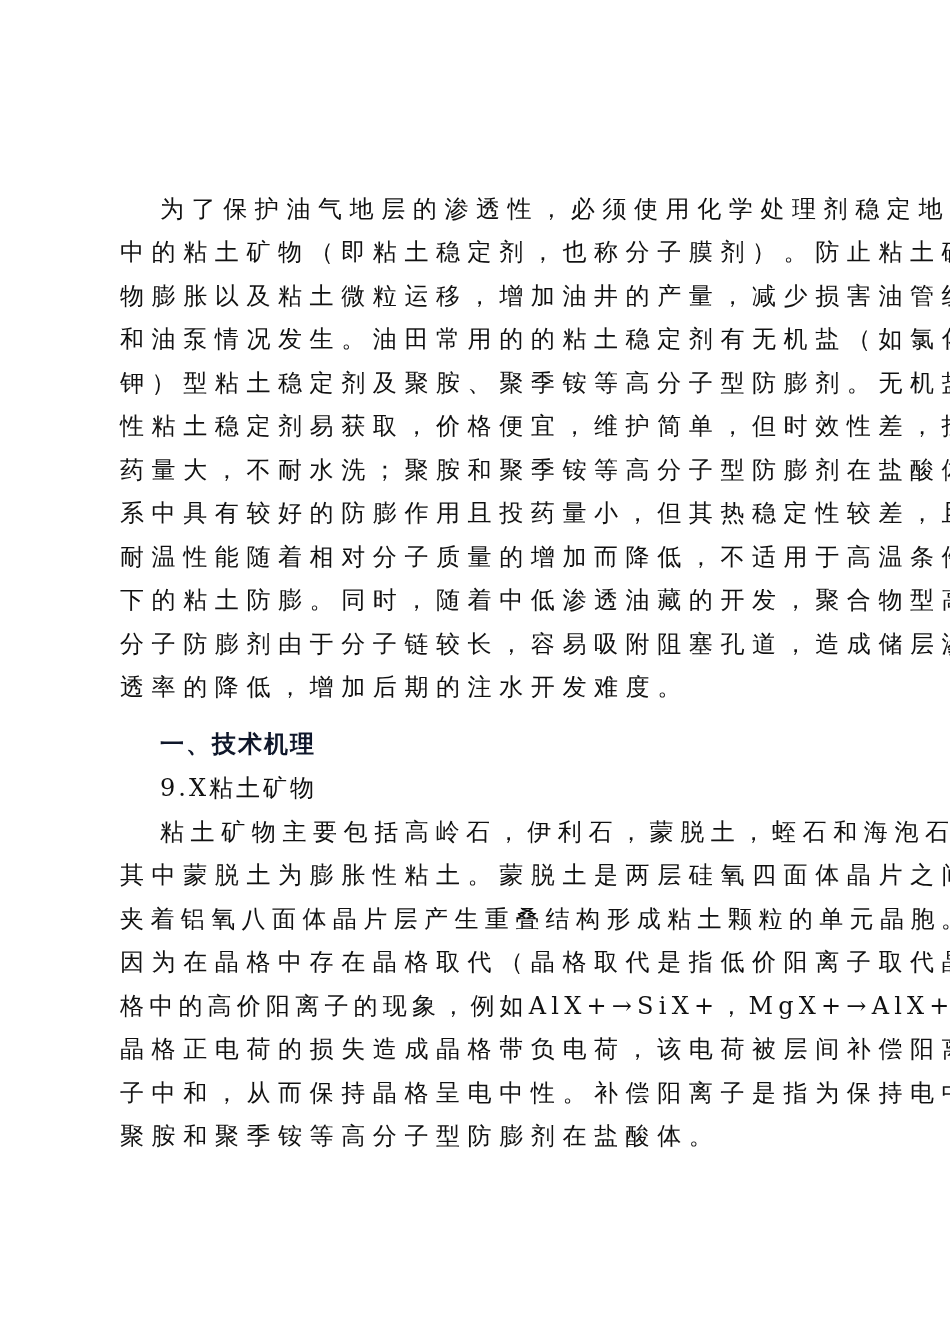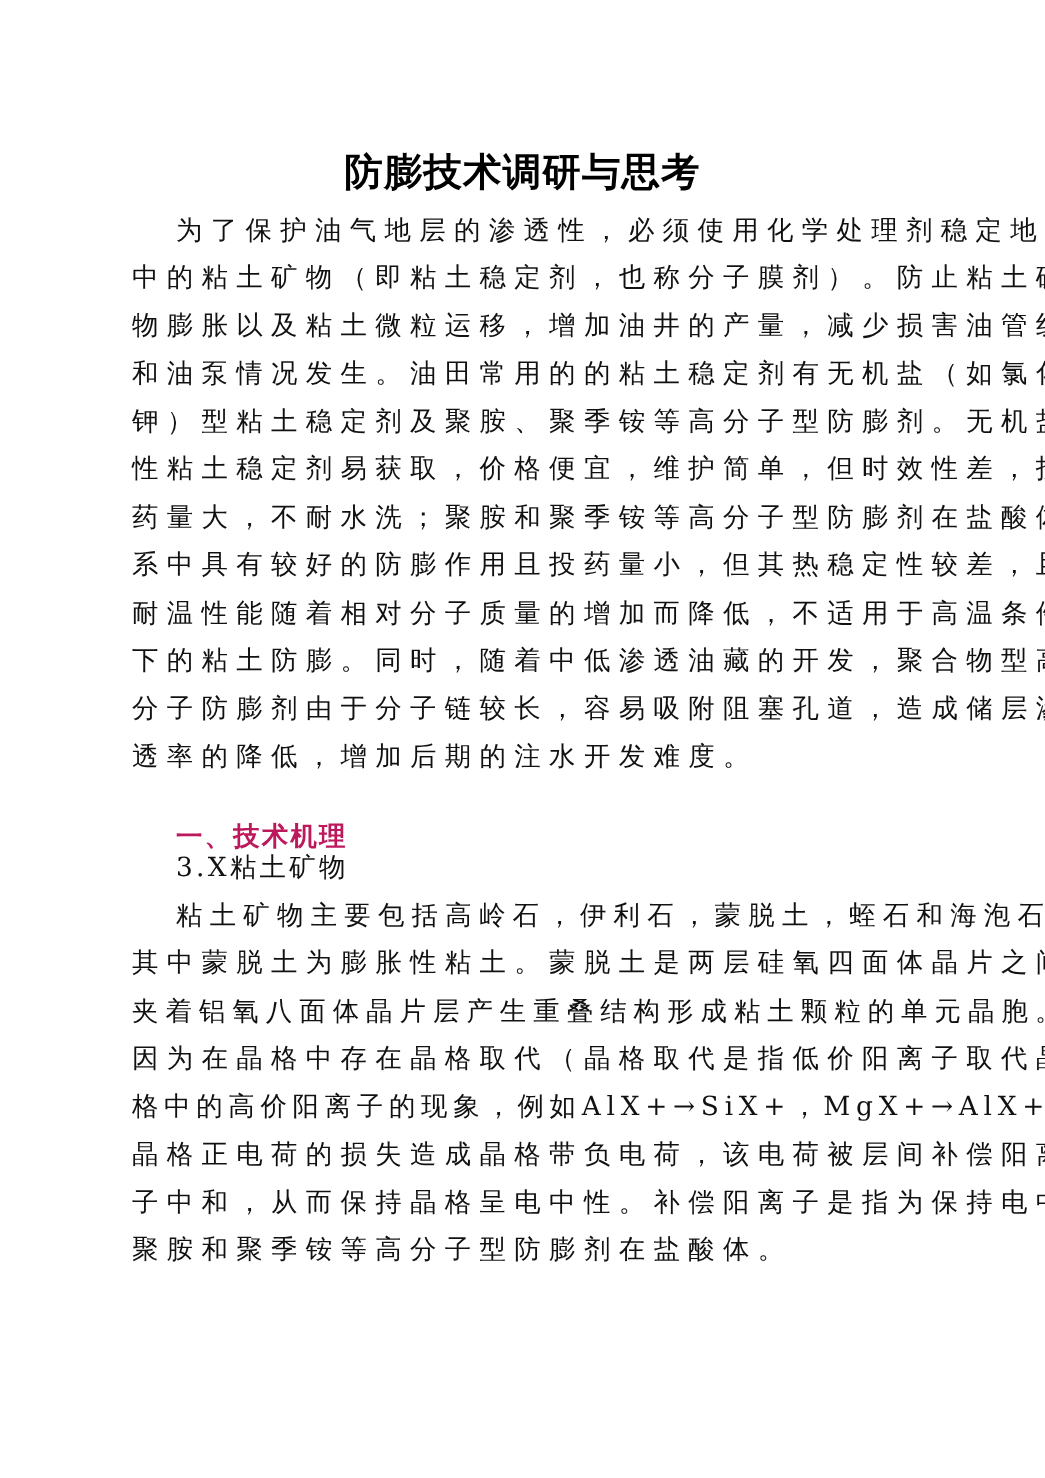--- a/index.html
+++ b/index.html
@@ -47,58 +47,56 @@
     .indent { left: 160px; }
     .heading {
       position: absolute;
       left: 160px;
       white-space: nowrap;
       font-family: "DejaVu Sans", "Liberation Sans", sans-serif;
       font-weight: bold;
       font-size: 24px;
       line-height: 32px;
       letter-spacing: 2px;
-      color: #be185d;
-      margin-top: 16px;
+      color: #0f172a;
     }
     .sub {
       position: absolute;
       left: 160px;
       white-space: nowrap;
       font-size: 24px;
       line-height: 32px;
       letter-spacing: 3px;
       color: #111111;
     }
   </style>
 </head>
 <body>
 
 <div class="page">
 
-  <div class="title">防膨技术调研与思考</div>
 
   <div>
     <div class="line indent" style="top:193px">为了保护油气地层的渗透性，必须使用化学处理剂稳定地层</div>
     <div class="line" style="top:236px">中的粘土矿物（即粘土稳定剂，也称分子膜剂）。防止粘土矿</div>
     <div class="line" style="top:280px">物膨胀以及粘土微粒运移，增加油井的产量，减少损害油管线</div>
     <div class="line" style="top:323px">和油泵情况发生。油田常用的的粘土稳定剂有无机盐（如氯化</div>
     <div class="line" style="top:367px">钾）型粘土稳定剂及聚胺、聚季铵等高分子型防膨剂。无机盐</div>
     <div class="line" style="top:410px">性粘土稳定剂易获取，价格便宜，维护简单，但时效性差，投</div>
     <div class="line" style="top:454px">药量大，不耐水洗；聚胺和聚季铵等高分子型防膨剂在盐酸体</div>
     <div class="line" style="top:497px">系中具有较好的防膨作用且投药量小，但其热稳定性较差，且</div>
     <div class="line" style="top:541px">耐温性能随着相对分子质量的增加而降低，不适用于高温条件</div>
     <div class="line" style="top:584px">下的粘土防膨。同时，随着中低渗透油藏的开发，聚合物型高</div>
     <div class="line" style="top:628px">分子防膨剂由于分子链较长，容易吸附阻塞孔道，造成储层渗</div>
     <div class="line" style="top:671px">透率的降低，增加后期的注水开发难度。</div>
   </div>
 
   <div class="heading" style="top:728px">一、技术机理</div>
 
-  <div class="sub" style="top:772px">3.X粘土矿物</div>
+  <div class="sub" style="top:772px">9.X粘土矿物</div>
 
   <div>
     <div class="line indent" style="top:816px; letter-spacing:6.6px">粘土矿物主要包括高岭石，伊利石，蒙脱土，蛭石和海泡石，</div>
     <div class="line" style="top:859px">其中蒙脱土为膨胀性粘土。蒙脱土是两层硅氧四面体晶片之间</div>
     <div class="line" style="top:903px; letter-spacing:6.4px">夹着铝氧八面体晶片层产生重叠结构形成粘土颗粒的单元晶胞。</div>
     <div class="line" style="top:946px">因为在晶格中存在晶格取代（晶格取代是指低价阳离子取代晶</div>
     <div class="line" style="top:990px; letter-spacing:5.2px">格中的高价阳离子的现象，例如AlX+→SiX+，MgX+→AlX+），</div>
     <div class="line" style="top:1033px">晶格正电荷的损失造成晶格带负电荷，该电荷被层间补偿阳离</div>
     <div class="line" style="top:1077px">子中和，从而保持晶格呈电中性。补偿阳离子是指为保持电中</div>
     <div class="line" style="top:1120px">聚胺和聚季铵等高分子型防膨剂在盐酸体。</div>

